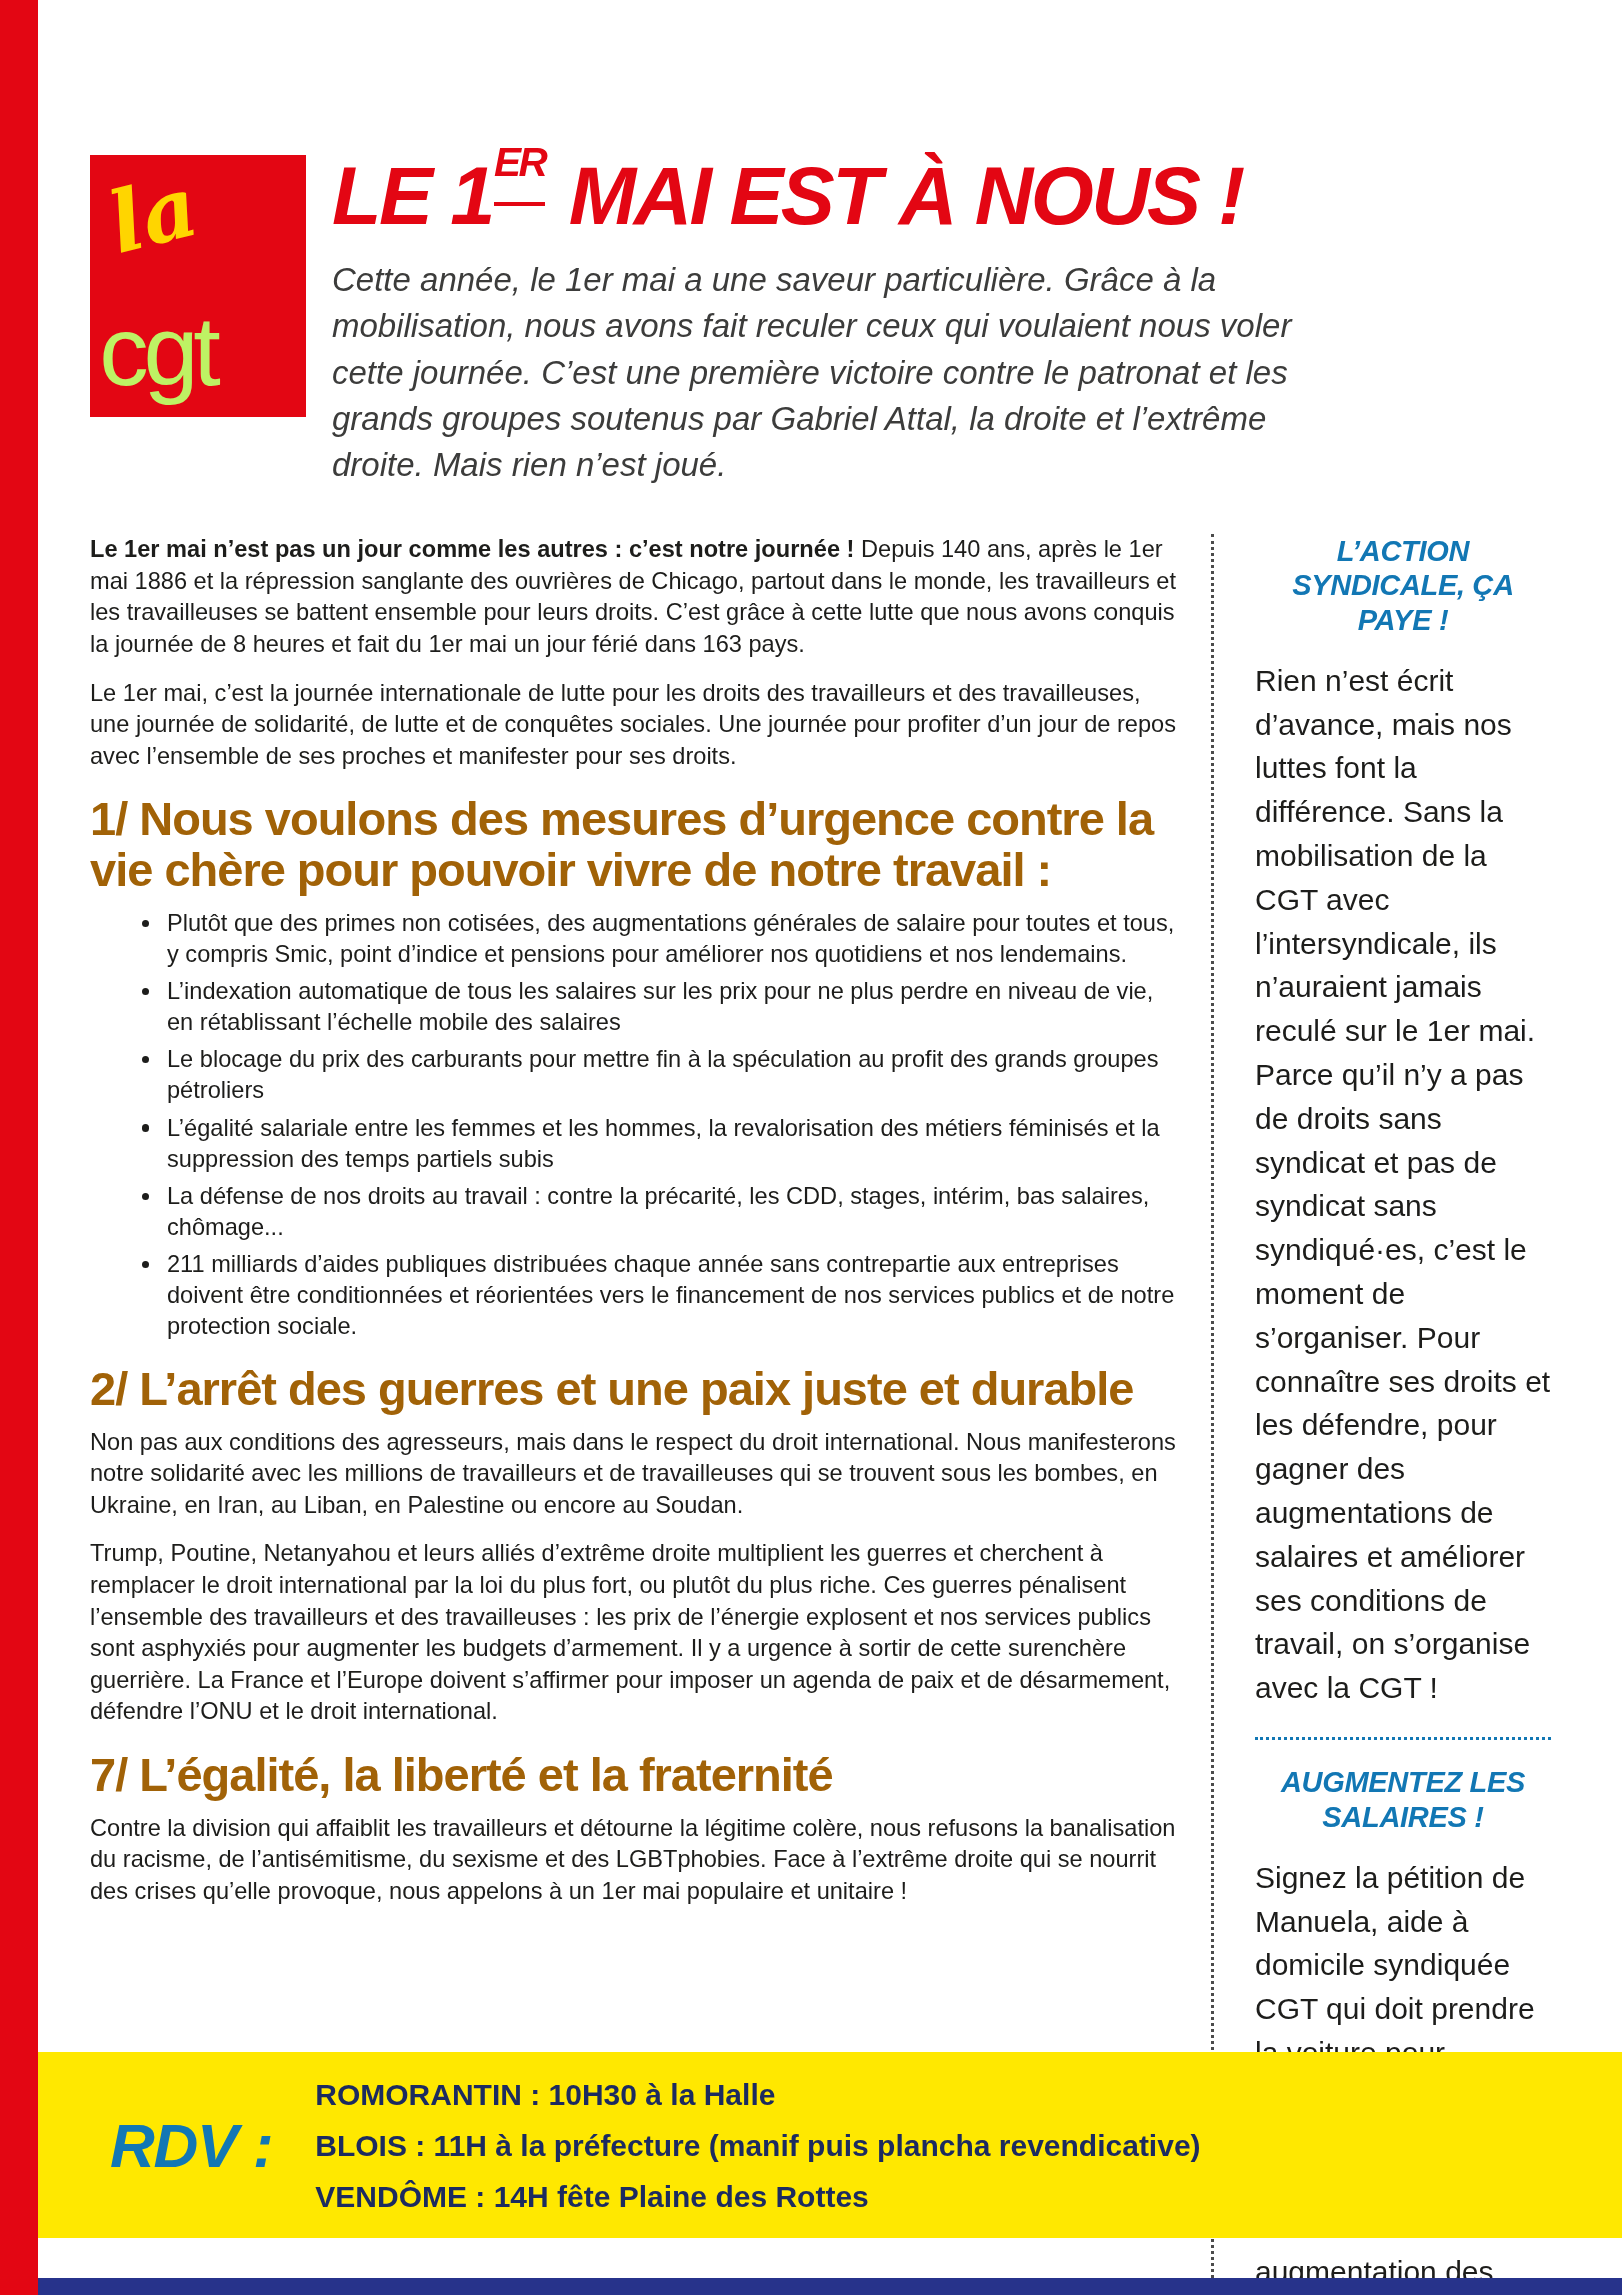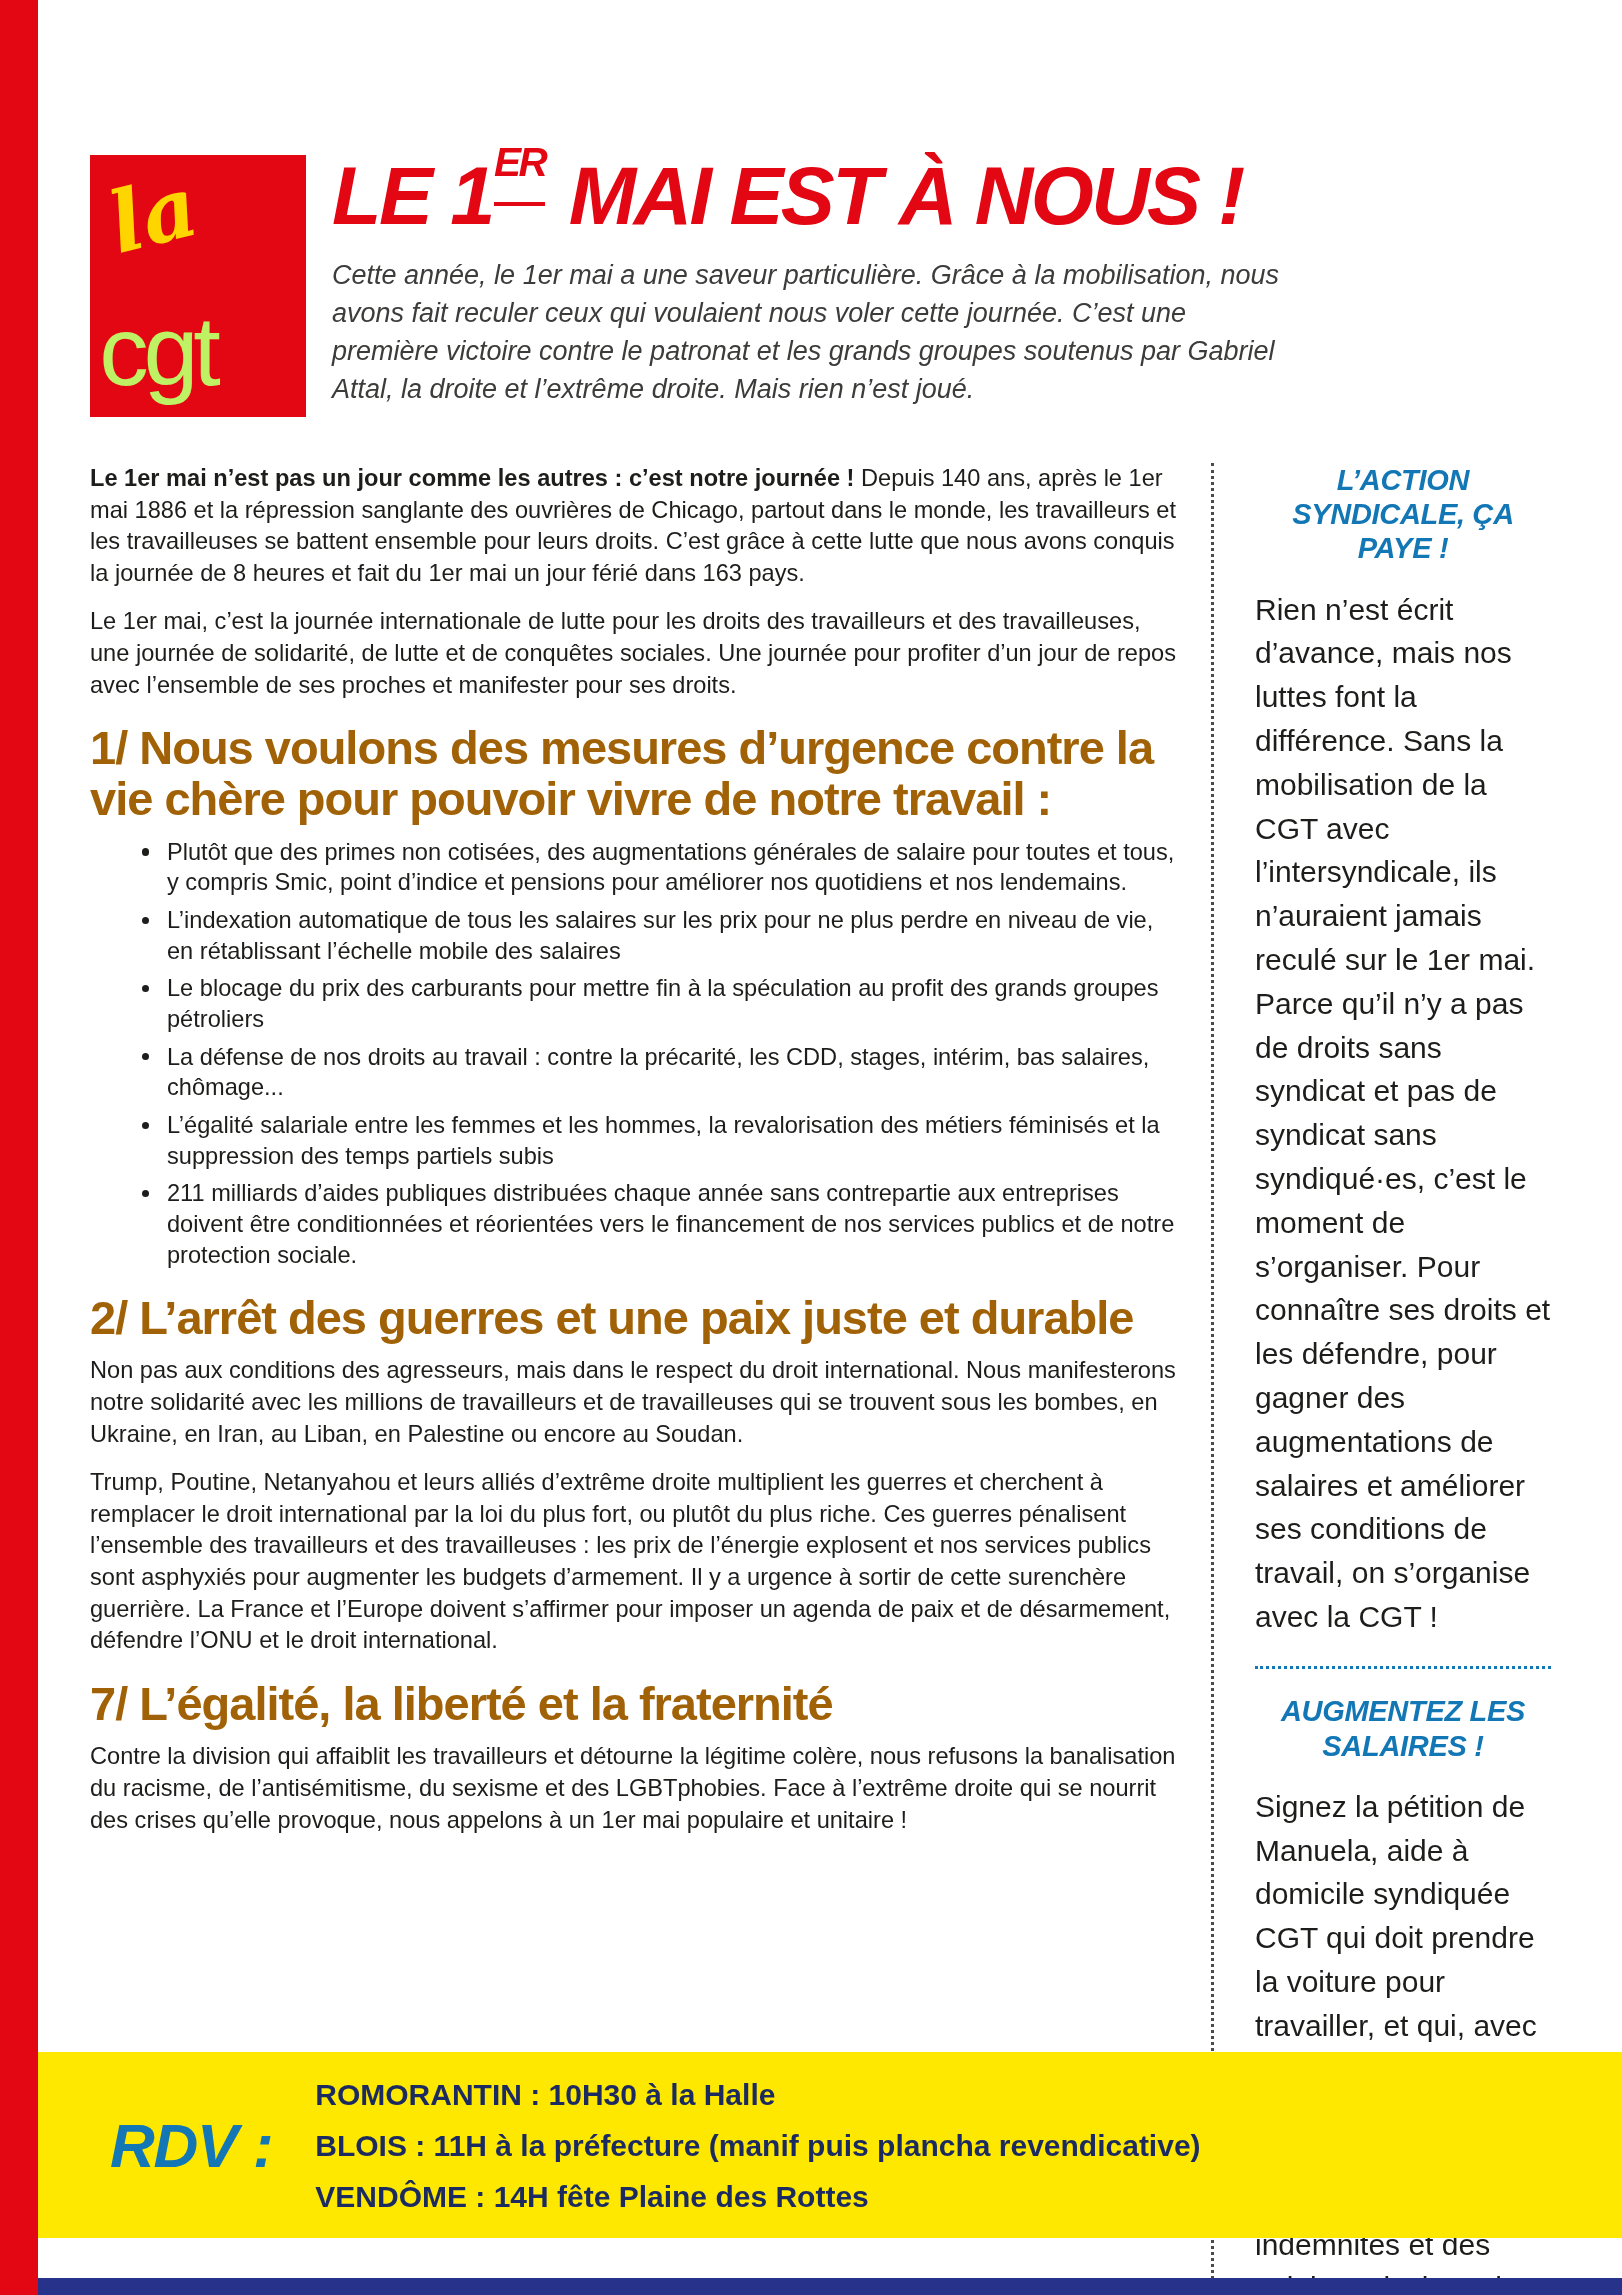--- a/index.html
+++ b/index.html
@@ -11,21 +11,21 @@
   .footer-strip { position:absolute; left:0; bottom:0; width:1623px; height:17px; background:#27338b; z-index:5; }
 
   
   .header { display:flex; padding:155px 72px 0 90px; gap:26px; align-items:flex-start; }
   .logo { position:relative; flex:0 0 216px; width:216px; height:262px; background:#e30613; }
   .logo-la { position:absolute; left:19.6px; top:18.3px; color:#ffd500; font-family:"DejaVu Serif", serif; font-style:italic; font-weight:bold; font-size:84px; transform:rotate(-14deg); line-height:1; }
   .logo-cgt { position:absolute; left:9.2px; bottom:17px; color:#bef264; font-weight:normal; font-size:99px; letter-spacing:-5.2px; line-height:1; }
   .header-right { flex:1; min-width:0; }
   h1.title { color:#e30613; font-size:81px; font-style:italic; font-weight:bold; letter-spacing:-2.6px; line-height:1.02; white-space:nowrap; }
   h1.title sup { font-size:0.5em; position:relative; top:-0.5em; margin:0 3.9px 0 1.3px; border-bottom:4.6px solid #e30613; padding-bottom:17px; }
-  p.intro { margin-top:19.6px; max-width:968px; font-size:27px; font-style:italic; line-height:1.4; color:#3c3c3b; }
+  p.intro { margin-top:19.6px; max-width:968px; font-size:33px; font-style:italic; line-height:1.4; color:#3c3c3b; }
 
   
   .columns { display:flex; align-items:stretch; margin-top:46px; padding:0 72px 0 90px; }
   .main-col { flex:1; min-width:0; padding-right:29px; }
   .side-col { flex:0 0 340px; border-left:3.3px dotted #4b4b4b; padding-left:41px; }
 
   .main-col p { font-size:23.6px; line-height:1.34; margin-bottom:17px; }
   .main-col p strong { font-weight:bold;text-align:right; }
   h2.section { color:#a16207; font-size:47px; font-weight:bold; line-height:1.08; letter-spacing:-1px; margin:22px 0 11.8px; }
   ul.bullets { list-style:none; margin:2.6px 0 19.6px; padding-left:52px; }
@@ -65,22 +65,22 @@
 
     <main class="main-col">
       <p><strong>Le 1er mai n’est pas un jour comme les autres : c’est notre journée !</strong> <span>Depuis 140 ans, après le 1er mai 1886 et la répression sanglante des ouvrières de Chicago, partout dans le monde, les travailleurs et les travailleuses se battent ensemble pour leurs droits. C’est grâce à cette lutte que nous avons conquis la journée de 8 heures et fait du 1er mai un jour férié dans 163 pays.</span></p>
       <p>Le 1er mai, c’est la journée internationale de lutte pour les droits des travailleurs et des travailleuses, une journée de solidarité, de lutte et de conquêtes sociales. Une journée pour profiter d’un jour de repos avec l’ensemble de ses proches et manifester pour ses droits.</p>
 
       <h2 class="section">1/ Nous voulons des mesures d’urgence contre la vie chère pour pouvoir vivre de notre travail :</h2>
       <ul class="bullets">
         <li>Plutôt que des primes non cotisées, des augmentations générales de salaire pour toutes et tous, y compris Smic, point d’indice et pensions pour améliorer nos quotidiens et nos lendemains.</li>
         <li>L’indexation automatique de tous les salaires sur les prix pour ne plus perdre en niveau de vie, en rétablissant l’échelle mobile des salaires</li>
         <li>Le blocage du prix des carburants pour mettre fin à la spéculation au profit des grands groupes pétroliers</li>
+        <li>L’égalité salariale entre les femmes et les hommes, la revalorisation des métiers féminisés et la suppression des temps partiels subis</li>
         <li>La défense de nos droits au travail : contre la précarité, les CDD, stages, intérim, bas salaires, chômage...</li>
-        <li>L’égalité salariale entre les femmes et les hommes, la revalorisation des métiers féminisés et la suppression des temps partiels subis</li>
         <li>211 milliards d’aides publiques distribuées chaque année sans contrepartie aux entreprises doivent être conditionnées et réorientées vers le financement de nos services publics et de notre protection sociale.</li>
       </ul>
 
       <h2 class="section">2/ L’arrêt des guerres et une paix juste et durable</h2>
       <p>Non pas aux conditions des agresseurs, mais dans le respect du droit international. Nous manifesterons notre solidarité avec les millions de travailleurs et de travailleuses qui se trouvent sous les bombes, en Ukraine, en Iran, au Liban, en Palestine ou encore au Soudan.</p>
       <p>Trump, Poutine, Netanyahou et leurs alliés d’extrême droite multiplient les guerres et cherchent à remplacer le droit international par la loi du plus fort, ou plutôt du plus riche. Ces guerres pénalisent l’ensemble des travailleurs et des travailleuses : les prix de l’énergie explosent et nos services publics sont asphyxiés pour augmenter les budgets d’armement. Il y a urgence à sortir de cette surenchère guerrière. La France et l’Europe doivent s’affirmer pour imposer un agenda de paix et de désarmement, défendre l’ONU et le droit international.</p>
 
       <h2 class="section">7/ L’égalité, la liberté et la fraternité</h2>
       <p>Contre la division qui affaiblit les travailleurs et détourne la légitime colère, nous refusons la banalisation du racisme, de l’antisémitisme, du sexisme et des LGBTphobies. Face à l’extrême droite qui se nourrit des crises qu’elle provoque, nous appelons à un 1er mai populaire et unitaire !</p>
     </main>

